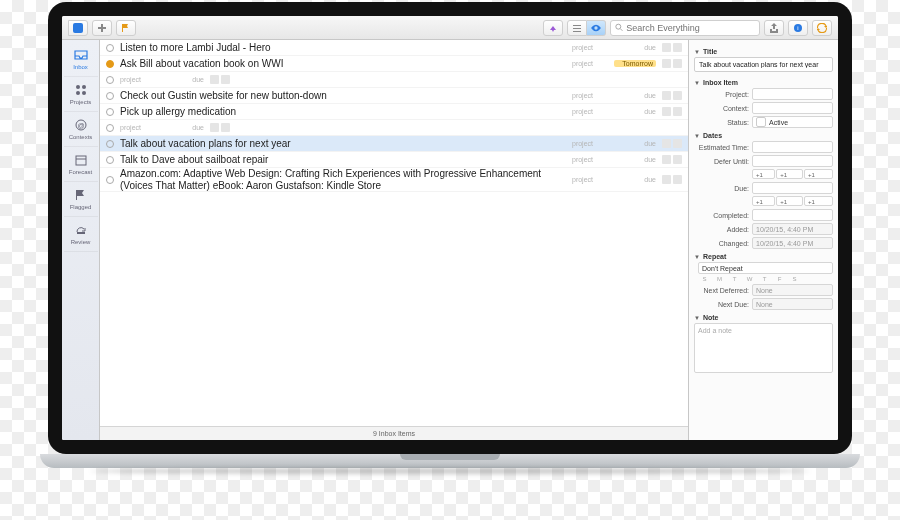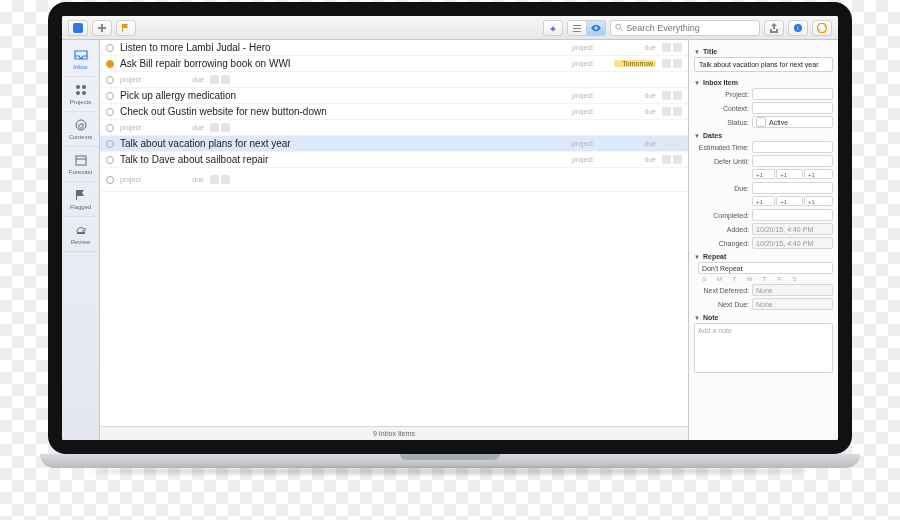--- a/index.html
+++ b/index.html
@@ -218,59 +218,59 @@
                 <span class="row-title">Listen to more Lambi Judal - Hero</span>
                 <span class="badge">project</span>
                 <span class="due">due</span>
                 <span class="row-icons">
                   <span></span>
                   <span></span>
                 </span>
               </div>
               <div class="row">
                 <span class="circle flag"></span>
-                <span class="row-title">Ask Bill repair borrowing book on WWI</span>
+                <span class="row-title">Ask Bill about vacation book on WWI</span>
                 <span class="badge">project</span>
                 <span class="due soon">Tomorrow</span>
                 <span class="row-icons">
                   <span></span>
                   <span></span>
                 </span>
               </div>
               <div class="row">
                 <span class="circle"></span>
                 <span class="badge">project</span>
                 <span class="due">due</span>
                 <span class="row-icons">
                   <span></span>
                   <span></span>
                 </span>
               </div>
               <div class="row">
                 <span class="circle"></span>
+                <span class="row-title">Check out Gustin website for new button-down</span>
+                <span class="badge">project</span>
+                <span class="due">due</span>
+                <span class="row-icons">
+                  <span></span>
+                  <span></span>
+                </span>
+              </div>
+              <div class="row">
+                <span class="circle"></span>
                 <span class="row-title">Pick up allergy medication</span>
                 <span class="badge">project</span>
                 <span class="due">due</span>
                 <span class="row-icons">
                   <span></span>
                   <span></span>
                 </span>
               </div>
               <div class="row">
                 <span class="circle"></span>
-                <span class="row-title">Check out Gustin website for new button-down</span>
-                <span class="badge">project</span>
-                <span class="due">due</span>
-                <span class="row-icons">
-                  <span></span>
-                  <span></span>
-                </span>
-              </div>
-              <div class="row">
-                <span class="circle"></span>
                 <span class="badge">project</span>
                 <span class="due">due</span>
                 <span class="row-icons">
                   <span></span>
                   <span></span>
                 </span>
               </div>
               <div class="row sel">
                 <span class="circle"></span>
                 <span class="row-title">Talk about vacation plans for next year</span>
@@ -286,20 +286,21 @@
                 <span class="row-title">Talk to Dave about sailboat repair</span>
                 <span class="badge">project</span>
                 <span class="due">due</span>
                 <span class="row-icons">
                   <span></span>
                   <span></span>
                 </span>
               </div>
               <div class="row multi">
                 <span class="circle"></span>
+                <span class="row-title">Amazon.com: Adaptive Web Design: Crafting Rich Experiences with Progressive Enhancement (Voices That Matter) eBook: Aaron Gustafson: Kindle Store</span>
                 <span class="badge">project</span>
                 <span class="due">due</span>
                 <span class="row-icons">
                   <span></span>
                   <span></span>
                 </span>
               </div>
             </div>
           <div class="status">9 Inbox Items</div>
         </div>

